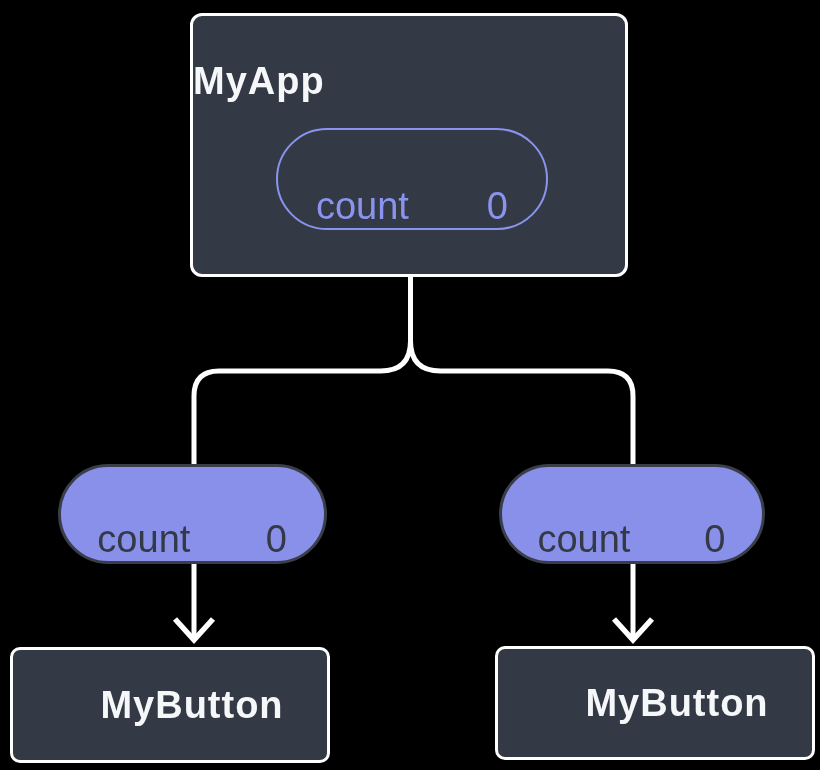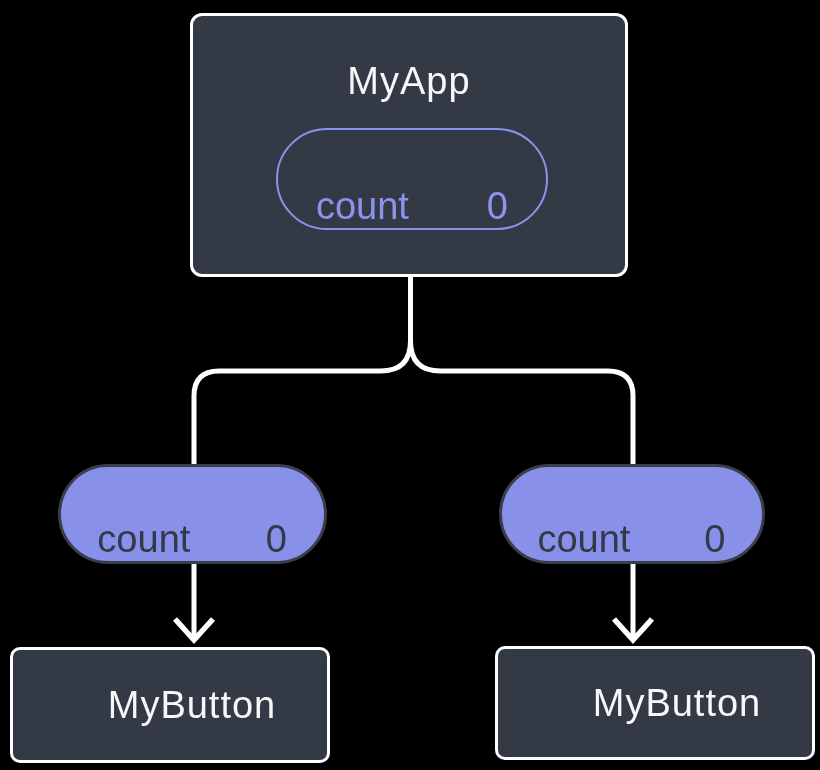--- a/index.html
+++ b/index.html
@@ -29,23 +29,23 @@
     border-radius: 12px;
     z-index: 2;
   }
   .node-root {
     left: 190px; top: 13px;
     width: 438px; height: 264px;
   }
   .node-title {
     color: #F6F7F9;
     font-size: 38px;
-    font-weight: 400;
+    font-weight: 700;
     letter-spacing: 1px;
-    text-align: center;
+    text-align: left;
   }
   .node-root .node-title {
     position: absolute;
     left: 0; right: 0;
     top: 44px;
   }
   .pill {
     position: absolute;
     box-sizing: border-box;
     display: flex;

